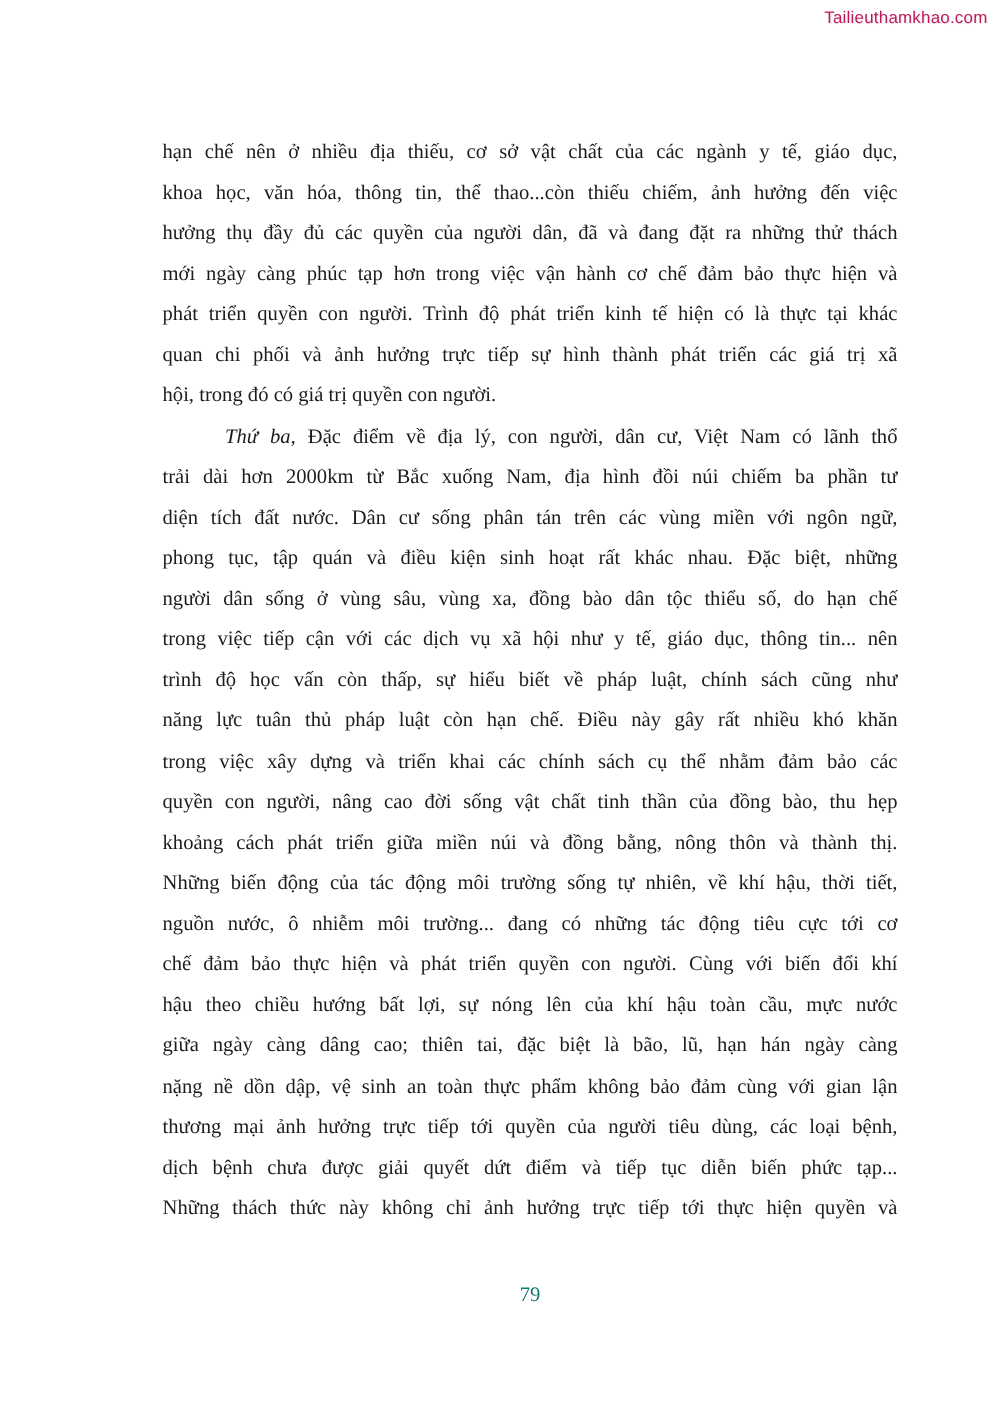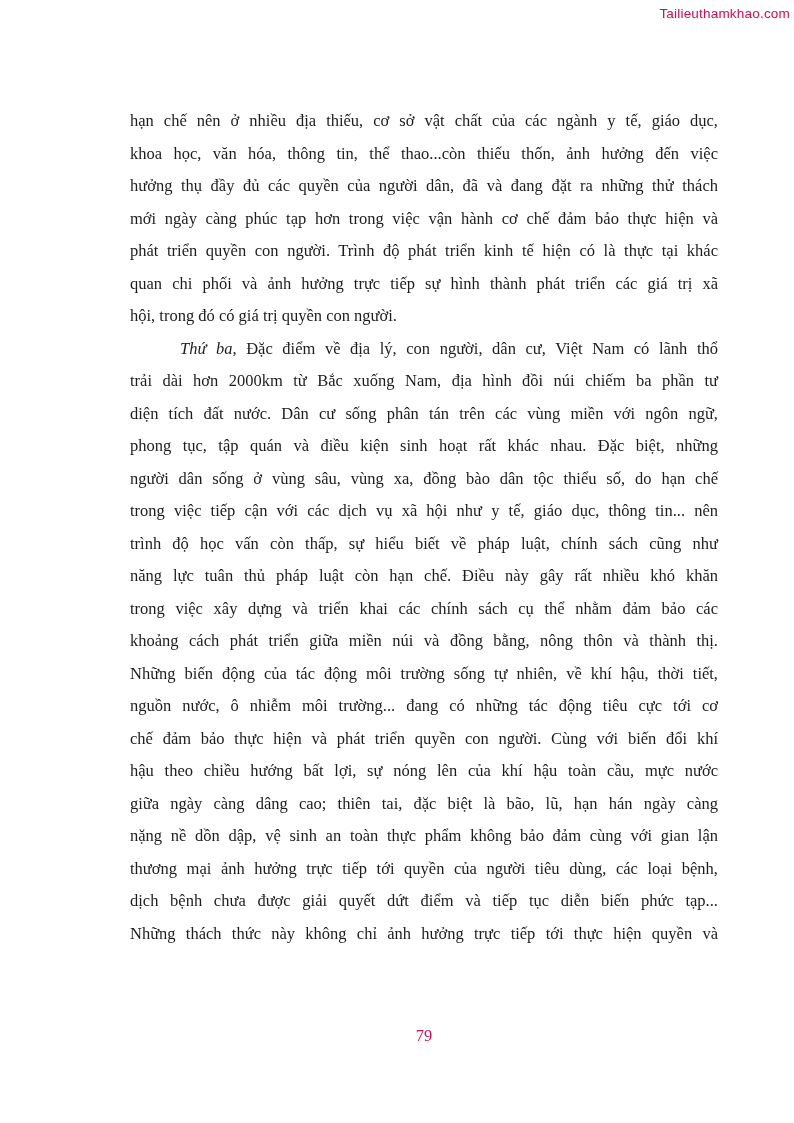--- a/index.html
+++ b/index.html
@@ -52,49 +52,50 @@
   .italic {
     font-style: italic;
   }
   .pagenum {
     position: absolute;
     left: 130px;
     width: 588px;
     top: 1026px;
     text-align: center;
     font-size: 16.5px;
-    color: #be185d;
+    color: #0f766e;
   }
 </style>
 </head>
 <body>
 
 <div class="page">
 
   <div class="watermark">Tailieuthamkhao.com</div>
 
   <div class="textblock">
 
     <p class="line">hạn chế nên ở nhiều địa thiếu, cơ sở vật chất của các ngành y tế, giáo dục,</p>
-    <p class="line">khoa học, văn hóa, thông tin, thể thao...còn thiếu thốn, ảnh hưởng đến việc</p>
+    <p class="line">khoa học, văn hóa, thông tin, thể thao...còn thiếu chiếm, ảnh hưởng đến việc</p>
     <p class="line">hưởng thụ đầy đủ các quyền của người dân, đã và đang đặt ra những thử thách</p>
     <p class="line">mới ngày càng phúc tạp hơn trong việc vận hành cơ chế đảm bảo thực hiện và</p>
     <p class="line">phát triển quyền con người. Trình độ phát triển kinh tế hiện có là thực tại khác</p>
     <p class="line">quan chi phối và ảnh hưởng trực tiếp sự hình thành phát triển các giá trị xã</p>
     <p class="line para-end">hội, trong đó có giá trị quyền con người.</p>
 
     <p class="line indent"><span class="italic">Thứ ba,</span><span> Đặc điểm về địa lý, con người, dân cư, Việt Nam có lãnh thổ</span></p>
     <p class="line">trải dài hơn 2000km từ Bắc xuống Nam, địa hình đồi núi chiếm ba phần tư</p>
     <p class="line">diện tích đất nước. Dân cư sống phân tán trên các vùng miền với ngôn ngữ,</p>
     <p class="line">phong tục, tập quán và điều kiện sinh hoạt rất khác nhau. Đặc biệt, những</p>
     <p class="line">người dân sống ở vùng sâu, vùng xa, đồng bào dân tộc thiểu số, do hạn chế</p>
     <p class="line">trong việc tiếp cận với các dịch vụ xã hội như y tế, giáo dục, thông tin... nên</p>
     <p class="line">trình độ học vấn còn thấp, sự hiểu biết về pháp luật, chính sách cũng như</p>
     <p class="line">năng lực tuân thủ pháp luật còn hạn chế. Điều này gây rất nhiều khó khăn</p>
     <p class="line">trong việc xây dựng và triển khai các chính sách cụ thể nhằm đảm bảo các</p>
+    <p class="line">quyền con người, nâng cao đời sống vật chất tinh thần của đồng bào, thu hẹp</p>
     <p class="line">khoảng cách phát triển giữa miền núi và đồng bằng, nông thôn và thành thị.</p>
     <p class="line">Những biến động của tác động môi trường sống tự nhiên, về khí hậu, thời tiết,</p>
     <p class="line">nguồn nước, ô nhiễm môi trường... đang có những tác động tiêu cực tới cơ</p>
     <p class="line">chế đảm bảo thực hiện và phát triển quyền con người. Cùng với biến đổi khí</p>
     <p class="line">hậu theo chiều hướng bất lợi, sự nóng lên của khí hậu toàn cầu, mực nước</p>
     <p class="line">giữa ngày càng dâng cao; thiên tai, đặc biệt là bão, lũ, hạn hán ngày càng</p>
     <p class="line">nặng nề dồn dập, vệ sinh an toàn thực phẩm không bảo đảm cùng với gian lận</p>
     <p class="line">thương mại ảnh hưởng trực tiếp tới quyền của người tiêu dùng, các loại bệnh,</p>
     <p class="line">dịch bệnh chưa được giải quyết dứt điểm và tiếp tục diễn biến phức tạp...</p>
     <p class="line">Những thách thức này không chỉ ảnh hưởng trực tiếp tới thực hiện quyền và</p>

